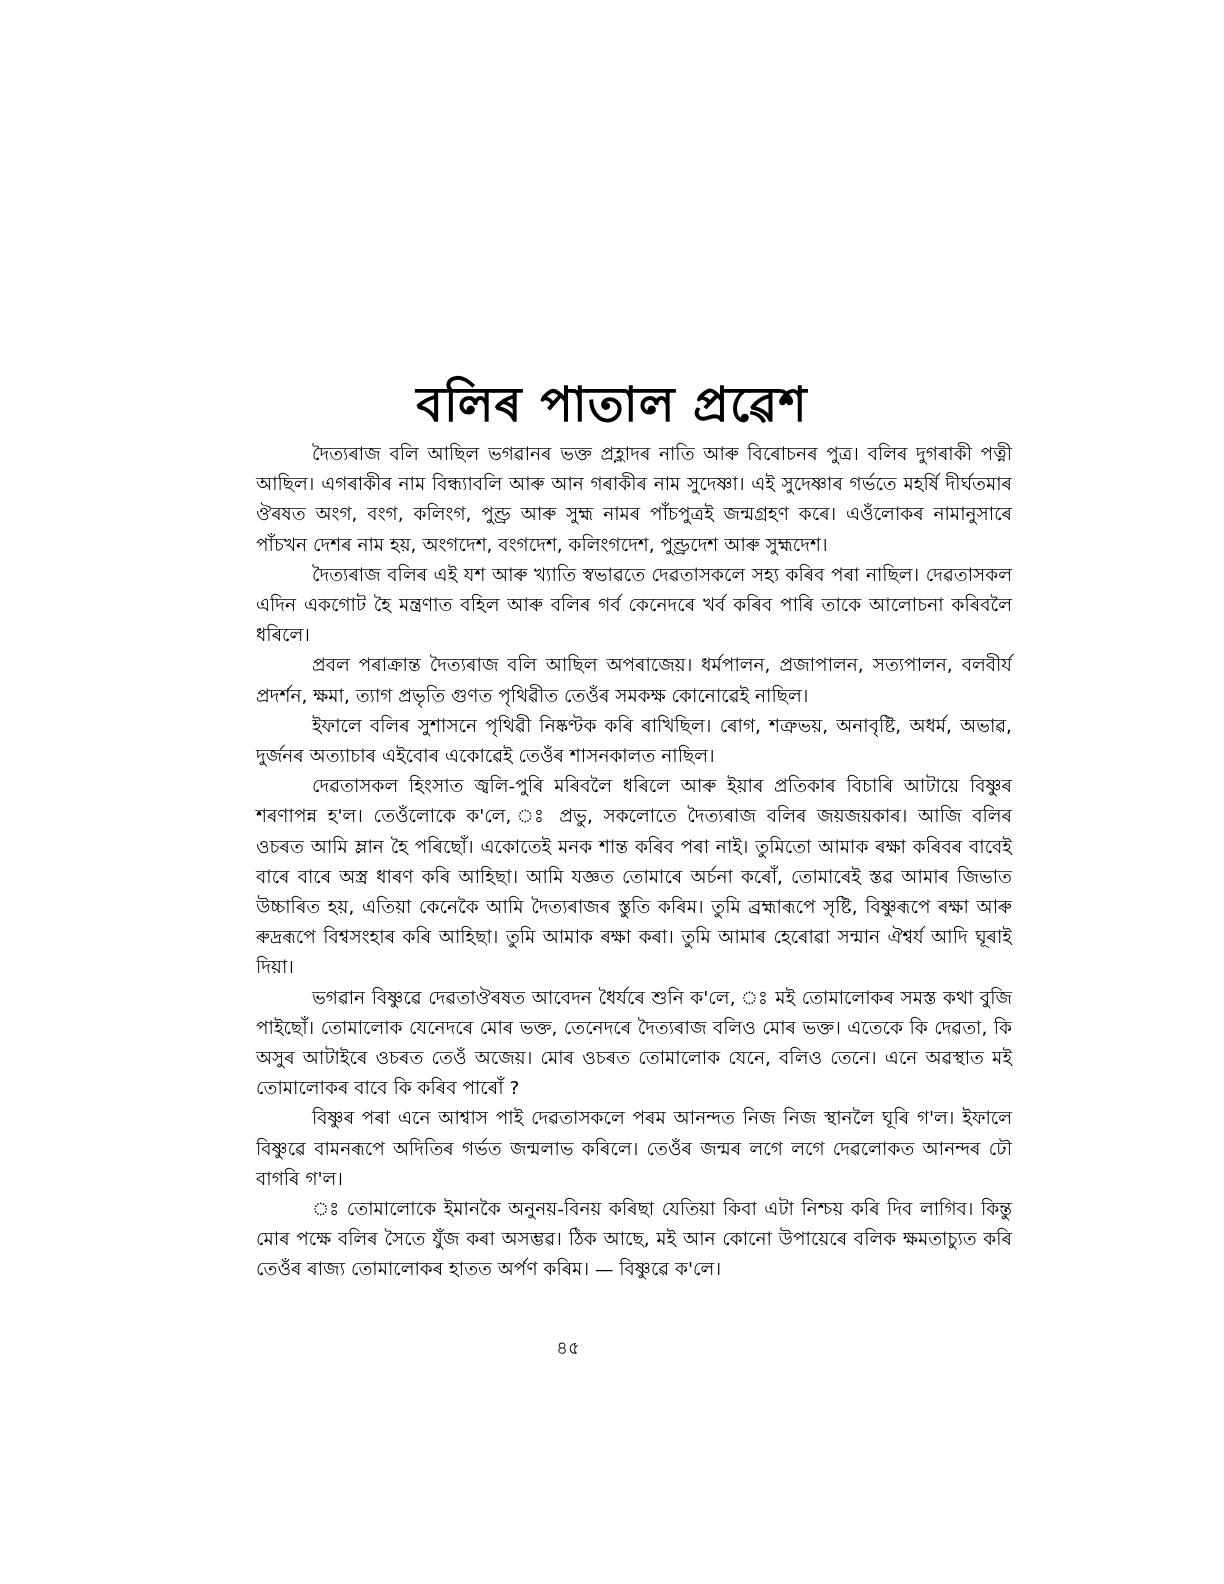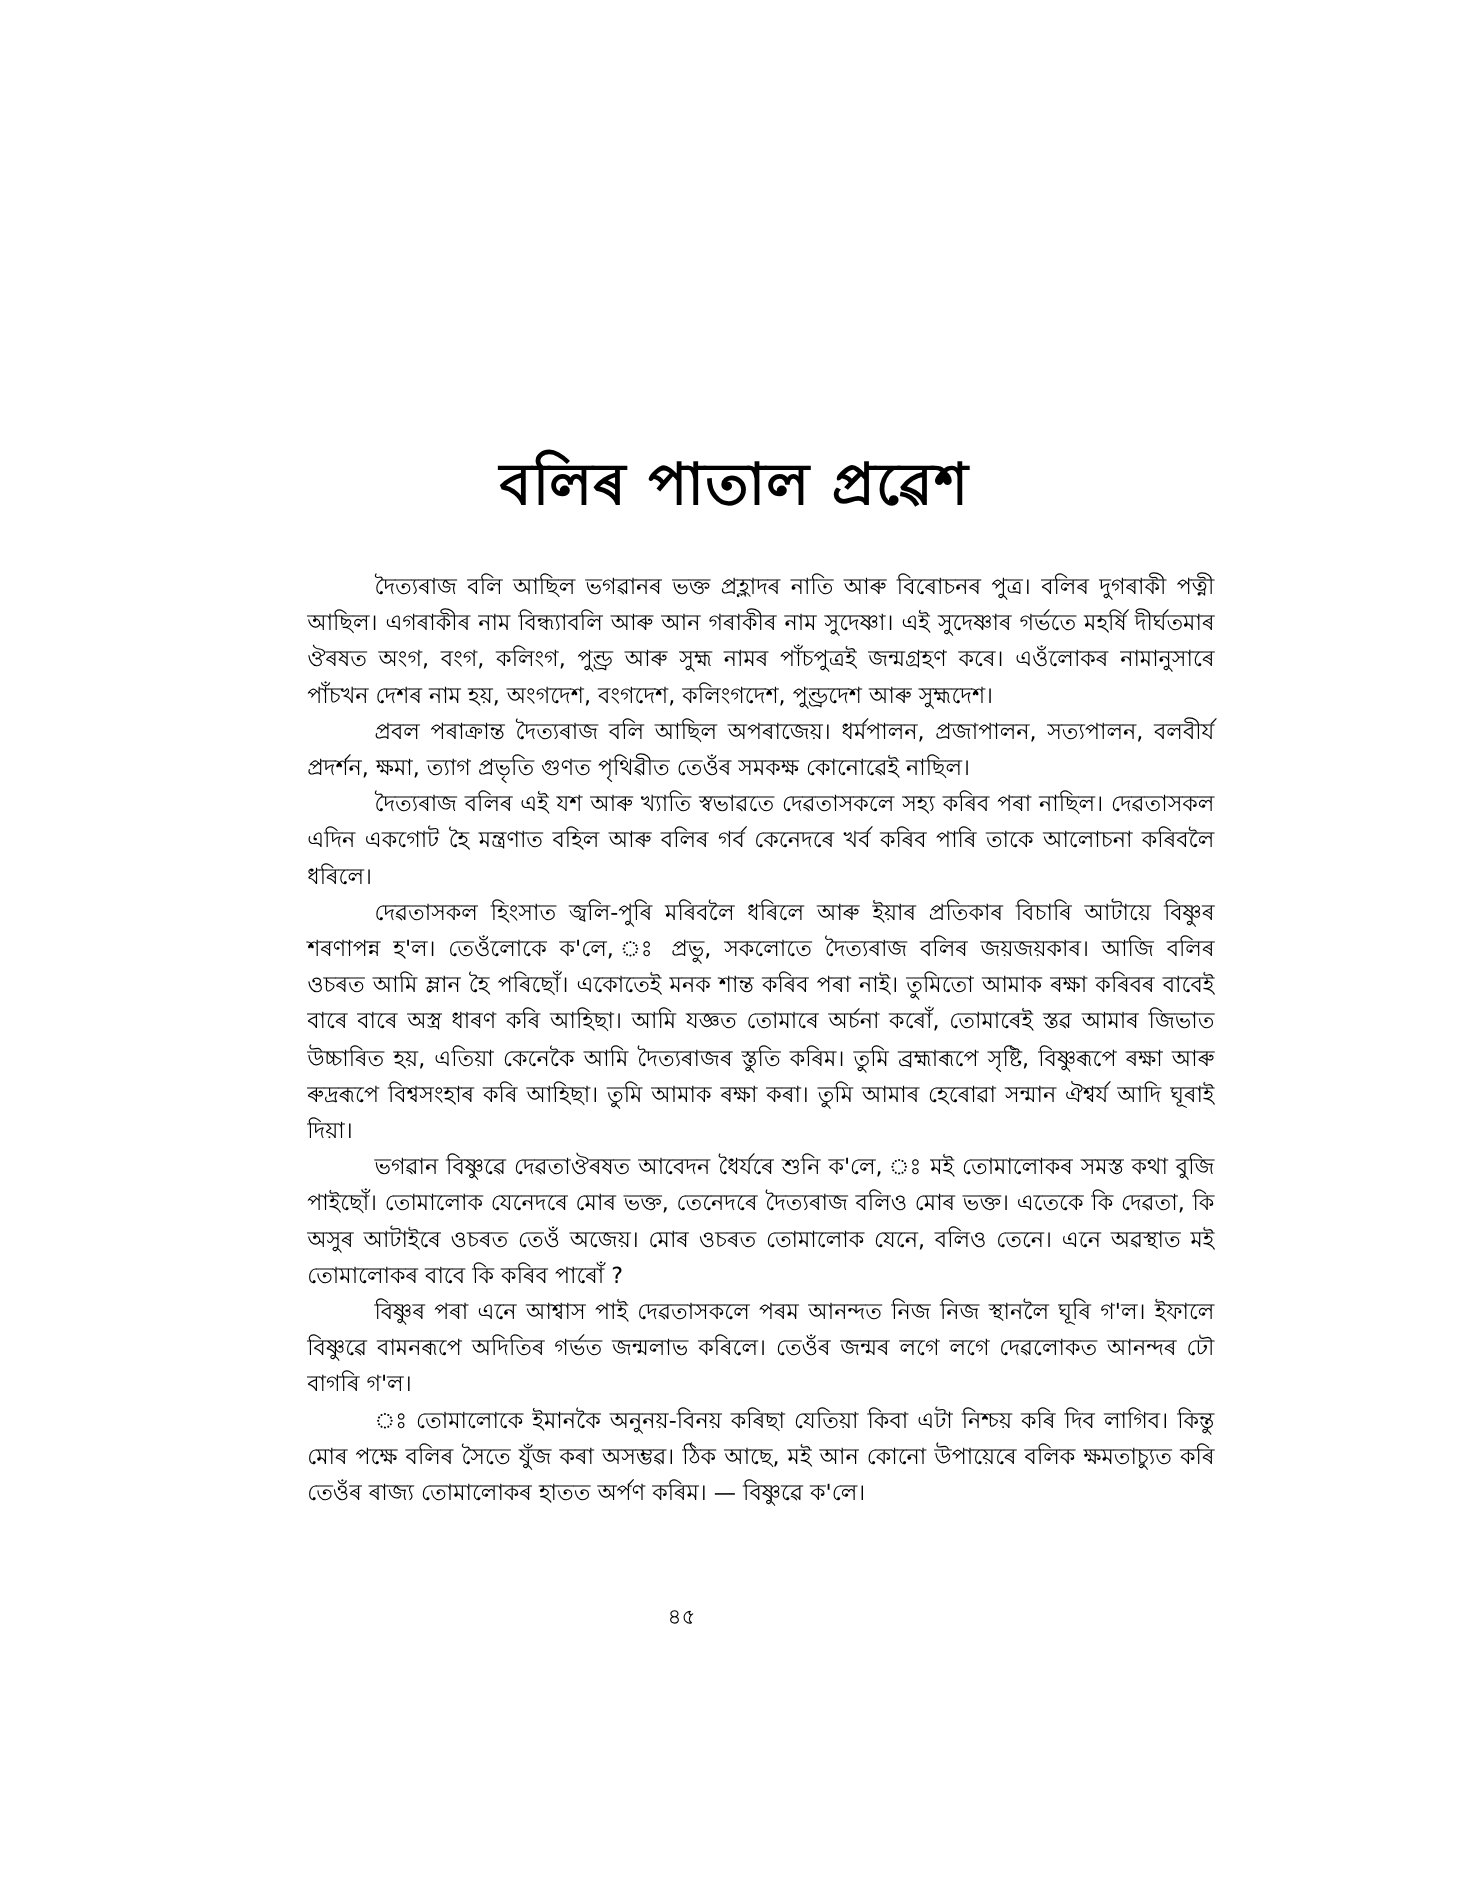--- a/index.html
+++ b/index.html
@@ -28,21 +28,21 @@
       width: 1224px;
       text-align: center;
       font-size: 48px;
       font-weight: bold;
       line-height: 72px;
       letter-spacing: 1px;
     }
     .body-text {
       position: absolute;
       left: 256px;
-      top: 475px;
+      top: 439px;
       width: 756px;
       font-size: 18.5px;
       line-height: 30.2px;
       text-align: justify;
     }
     .body-text p {
       margin: 0;
       text-indent: 56px;
     }
     .page-number {
@@ -56,22 +56,23 @@
     }
   </style>
 </head>
 <body>
 
 <div class="page">
   <h1 class="title">বলিৰ পাতাল প্ৰৱেশ</h1>
 
   <div class="body-text">
     <p>দৈত্যৰাজ বলি আছিল ভগৱানৰ ভক্ত প্ৰহ্লাদৰ নাতি আৰু বিৰোচনৰ পুত্ৰ। বলিৰ দুগৰাকী পত্নী আছিল। এগৰাকীৰ নাম বিন্ধ্যাবলি আৰু আন গৰাকীৰ নাম সুদেষ্ণা। এই সুদেষ্ণাৰ গৰ্ভতে মহৰ্ষি দীৰ্ঘতমাৰ ঔৰষত অংগ, বংগ, কলিংগ, পুণ্ড্ৰ আৰু সুহ্ম নামৰ পাঁচপুত্ৰই জন্মগ্ৰহণ কৰে। এওঁলোকৰ নামানুসাৰে পাঁচখন দেশৰ নাম হয়, অংগদেশ, বংগদেশ, কলিংগদেশ, পুণ্ড্ৰদেশ আৰু সুহ্মদেশ।</p>
+    <p>দৈত্যৰাজ বলিৰ এই যশ আৰু খ্যাতি স্বভাৱতে দেৱতাসকলে সহ্য কৰিব পৰা নাছিল। দেৱতাসকল এদিন একগোট হৈ মন্ত্ৰণাত বহিল আৰু বলিৰ গৰ্ব কেনেদৰে খৰ্ব কৰিব পাৰি তাকে আলোচনা কৰিবলৈ ধৰিলে।</p>
     <p>প্ৰবল পৰাক্ৰান্ত দৈত্যৰাজ বলি আছিল অপৰাজেয়। ধৰ্মপালন, প্ৰজাপালন, সত্যপালন, বলবীৰ্য প্ৰদৰ্শন, ক্ষমা, ত্যাগ প্ৰভৃতি গুণত পৃথিৱীত তেওঁৰ সমকক্ষ কোনোৱেই নাছিল।</p>
-    <p>দৈত্যৰাজ বলিৰ এই যশ আৰু খ্যাতি স্বভাৱতে দেৱতাসকলে সহ্য কৰিব পৰা নাছিল। দেৱতাসকল এদিন একগোট হৈ মন্ত্ৰণাত বহিল আৰু বলিৰ গৰ্ব কেনেদৰে খৰ্ব কৰিব পাৰি তাকে আলোচনা কৰিবলৈ ধৰিলে।</p>
+    <p>ইফালে বলিৰ সুশাসনে পৃথিৱী নিষ্কণ্টক কৰি ৰাখিছিল। ৰোগ, শত্ৰুভয়, অনাবৃষ্টি, অধৰ্ম, অভাৱ, দুৰ্জনৰ অত্যাচাৰ এইবোৰ একোৱেই তেওঁৰ শাসনকালত নাছিল।</p>
     <p>দেৱতাসকল হিংসাত জ্বলি-পুৰি মৰিবলৈ ধৰিলে আৰু ইয়াৰ প্ৰতিকাৰ বিচাৰি আটায়ে বিষ্ণুৰ শৰণাপন্ন হ'ল। তেওঁলোকে ক'লে, ঃ প্ৰভু, সকলোতে দৈত্যৰাজ বলিৰ জয়জয়কাৰ। আজি বলিৰ ওচৰত আমি ম্লান হৈ পৰিছোঁ। একোতেই মনক শান্ত কৰিব পৰা নাই। তুমিতো আমাক ৰক্ষা কৰিবৰ বাবেই বাৰে বাৰে অস্ত্ৰ ধাৰণ কৰি আহিছা। আমি যজ্ঞত তোমাৰে অৰ্চনা কৰোঁ, তোমাৰেই স্তৱ আমাৰ জিভাত উচ্চাৰিত হয়, এতিয়া কেনেকৈ আমি দৈত্যৰাজৰ স্তুতি কৰিম। তুমি ব্ৰহ্মাৰূপে সৃষ্টি, বিষ্ণুৰূপে ৰক্ষা আৰু ৰুদ্ৰৰূপে বিশ্বসংহাৰ কৰি আহিছা। তুমি আমাক ৰক্ষা কৰা। তুমি আমাৰ হেৰোৱা সন্মান ঐশ্বৰ্য আদি ঘূৰাই দিয়া।</p>
     <p>ভগৱান বিষ্ণুৱে দেৱতাঔৰষত আবেদন ধৈৰ্যৰে শুনি ক'লে, ঃ মই তোমালোকৰ সমস্ত কথা বুজি পাইছোঁ। তোমালোক যেনেদৰে মোৰ ভক্ত, তেনেদৰে দৈত্যৰাজ বলিও মোৰ ভক্ত। এতেকে কি দেৱতা, কি অসুৰ আটাইৰে ওচৰত তেওঁ অজেয়। মোৰ ওচৰত তোমালোক যেনে, বলিও তেনে। এনে অৱস্থাত মই তোমালোকৰ বাবে কি কৰিব পাৰোঁ ?</p>
     <p>বিষ্ণুৰ পৰা এনে আশ্বাস পাই দেৱতাসকলে পৰম আনন্দত নিজ নিজ স্থানলৈ ঘূৰি গ'ল। ইফালে বিষ্ণুৱে বামনৰূপে অদিতিৰ গৰ্ভত জন্মলাভ কৰিলে। তেওঁৰ জন্মৰ লগে লগে দেৱলোকত আনন্দৰ ঢৌ বাগৰি গ'ল।</p>
     <p>ঃ তোমালোকে ইমানকৈ অনুনয়-বিনয় কৰিছা যেতিয়া কিবা এটা নিশ্চয় কৰি দিব লাগিব। কিন্তু মোৰ পক্ষে বলিৰ সৈতে যুঁজ কৰা অসম্ভৱ। ঠিক আছে, মই আন কোনো উপায়েৰে বলিক ক্ষমতাচ্যুত কৰি তেওঁৰ ৰাজ্য তোমালোকৰ হাতত অৰ্পণ কৰিম। — বিষ্ণুৱে ক'লে।</p>
   </div>
 
   <div class="page-number">৪৫</div>
 </div>
 
 </body></html>

